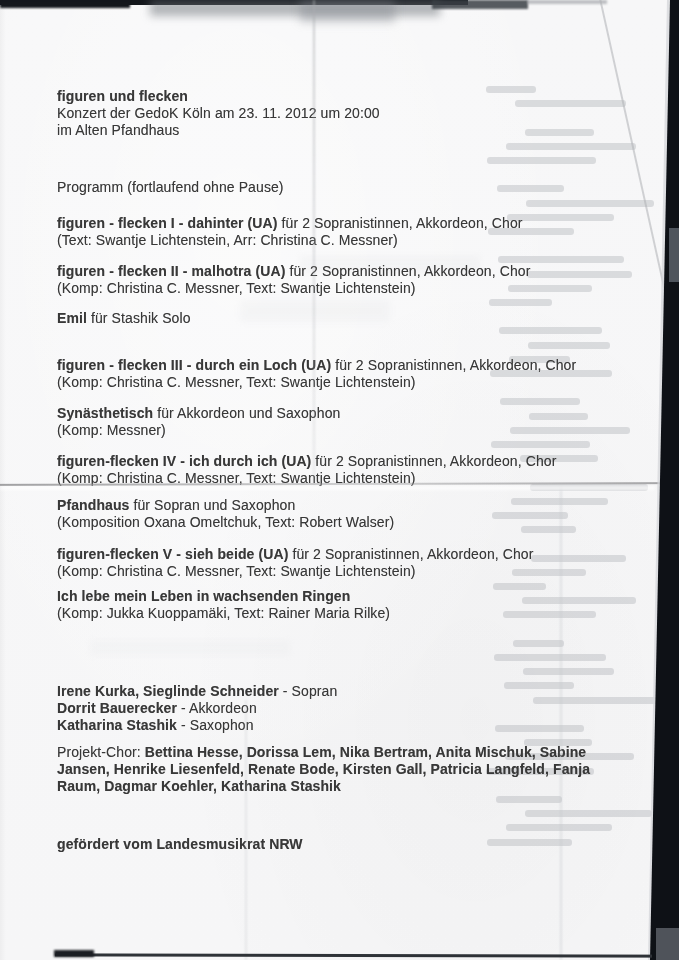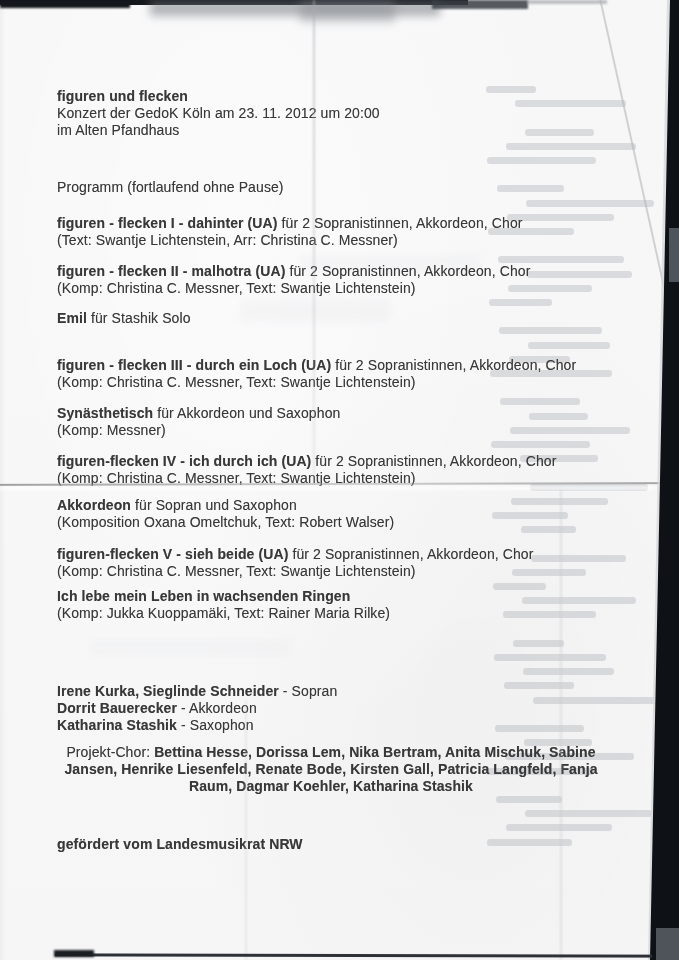--- a/index.html
+++ b/index.html
@@ -12,21 +12,21 @@
       linear-gradient(#f7f7f8,#f6f6f7);
     font-family:"Liberation Sans","DejaVu Sans",sans-serif;
     color:#383838;
   }
   .line{
     position:absolute;left:57px;font-size:14px;line-height:17px;
     letter-spacing:0.1px;white-space:nowrap;
     text-shadow:0 0 0.6px rgba(56,56,56,0.4);
   }
   .b{font-weight:bold;}
-  .wrapblock{white-space:normal;width:548px;text-align:center;}
+  .wrapblock{white-space:normal;width:548px;}
   
   .art{position:absolute;pointer-events:none;}
   .topstrip1{left:0;top:0;width:468px;height:5px;background:#14171c;}
   .topstrip2{left:0;top:0;width:130px;height:8px;background:#14171c;filter:blur(0.8px);}
   .topsmudge1{left:150px;top:0;width:290px;height:16px;background:rgba(108,113,120,0.5);filter:blur(4px);}
   .topsmudge2{left:300px;top:0;width:95px;height:22px;background:rgba(128,132,140,0.4);filter:blur(5px);}
   .topstrip3{left:432px;top:0;width:96px;height:9px;background:#3b4046;opacity:0.85;filter:blur(1px);}
   .topstrip4{left:527px;top:0;width:80px;height:4px;background:rgba(140,144,150,0.55);filter:blur(1px);}
   .wedge{left:0;top:0;width:679px;height:960px;background:#0e1116;
     clip-path:polygon(670px 0px,679px 0px,679px 960px,650px 960px);}
@@ -120,21 +120,21 @@
 
   <div class="line" style="top:357px"><span class="b">figuren - flecken III - durch ein Loch (UA)</span><span> für 2 Sopranistinnen, Akkordeon, Chor</span></div>
   <div class="line" style="top:374px">(Komp: Christina C. Messner, Text: Swantje Lichtenstein)</div>
 
   <div class="line" style="top:405px"><span class="b">Synästhetisch</span><span> für Akkordeon und Saxophon</span></div>
   <div class="line" style="top:422px">(Komp: Messner)</div>
 
   <div class="line" style="top:453px"><span class="b">figuren-flecken IV - ich durch ich (UA)</span><span> für 2 Sopranistinnen, Akkordeon, Chor</span></div>
   <div class="line" style="top:470px">(Komp: Christina C. Messner, Text: Swantje Lichtenstein)</div>
 
-  <div class="line" style="top:497px"><span class="b">Akkordeon</span><span> für Sopran und Saxophon</span></div>
+  <div class="line" style="top:497px"><span class="b">Pfandhaus</span><span> für Sopran und Saxophon</span></div>
   <div class="line" style="top:514px">(Komposition Oxana Omeltchuk, Text: Robert Walser)</div>
 
   <div class="line" style="top:546px"><span class="b">figuren-flecken V - sieh beide (UA)</span><span> für 2 Sopranistinnen, Akkordeon, Chor</span></div>
   <div class="line" style="top:563px">(Komp: Christina C. Messner, Text: Swantje Lichtenstein)</div>
 
   <div class="line" style="top:605px">(Komp: Jukka Kuoppamäki, Text: Rainer Maria Rilke)</div>
   <div class="line" style="top:588px"><span class="b">Ich lebe mein Leben in wachsenden Ringen</span><span></span></div>
 
   <div class="line" style="top:683px"><span class="b">Irene Kurka, Sieglinde Schneider</span><span> - Sopran</span></div>
   <div class="line" style="top:700px"><span class="b">Dorrit Bauerecker</span><span> - Akkordeon</span></div>

